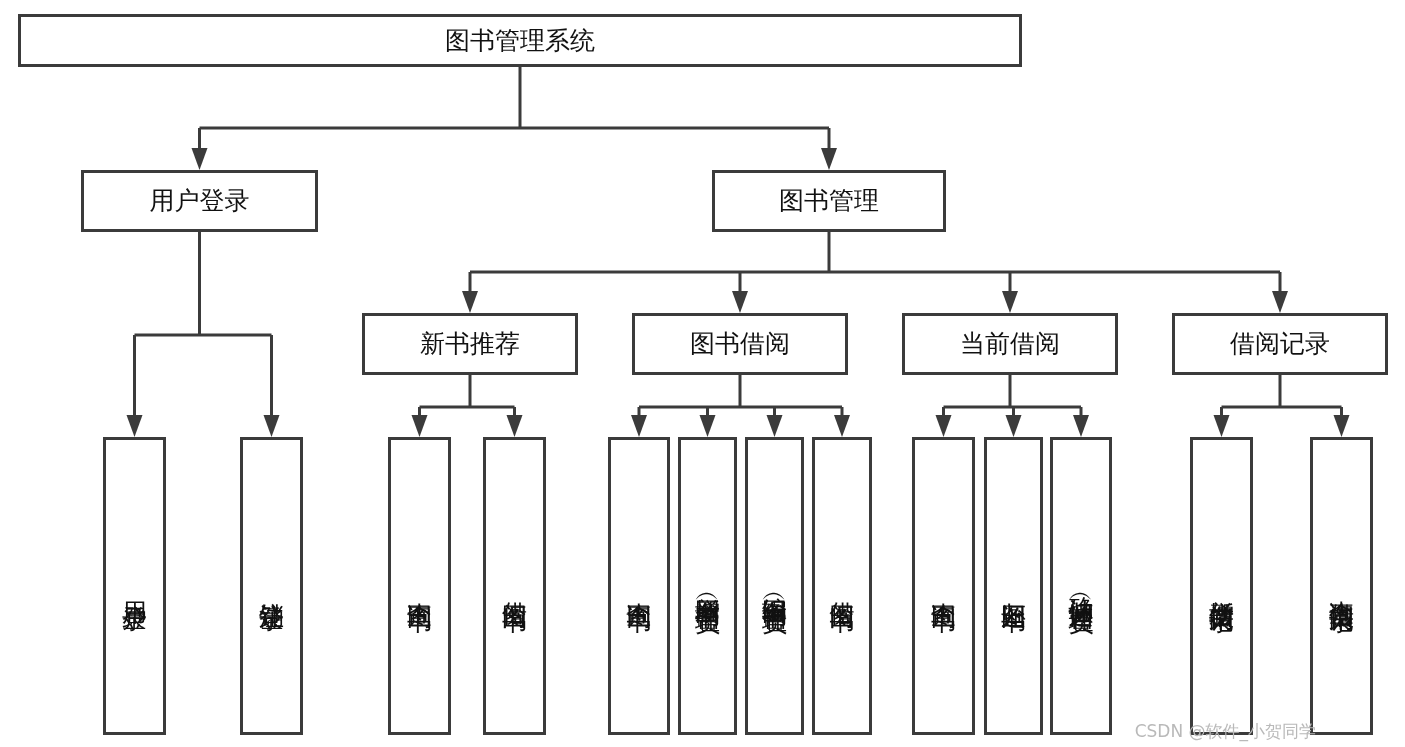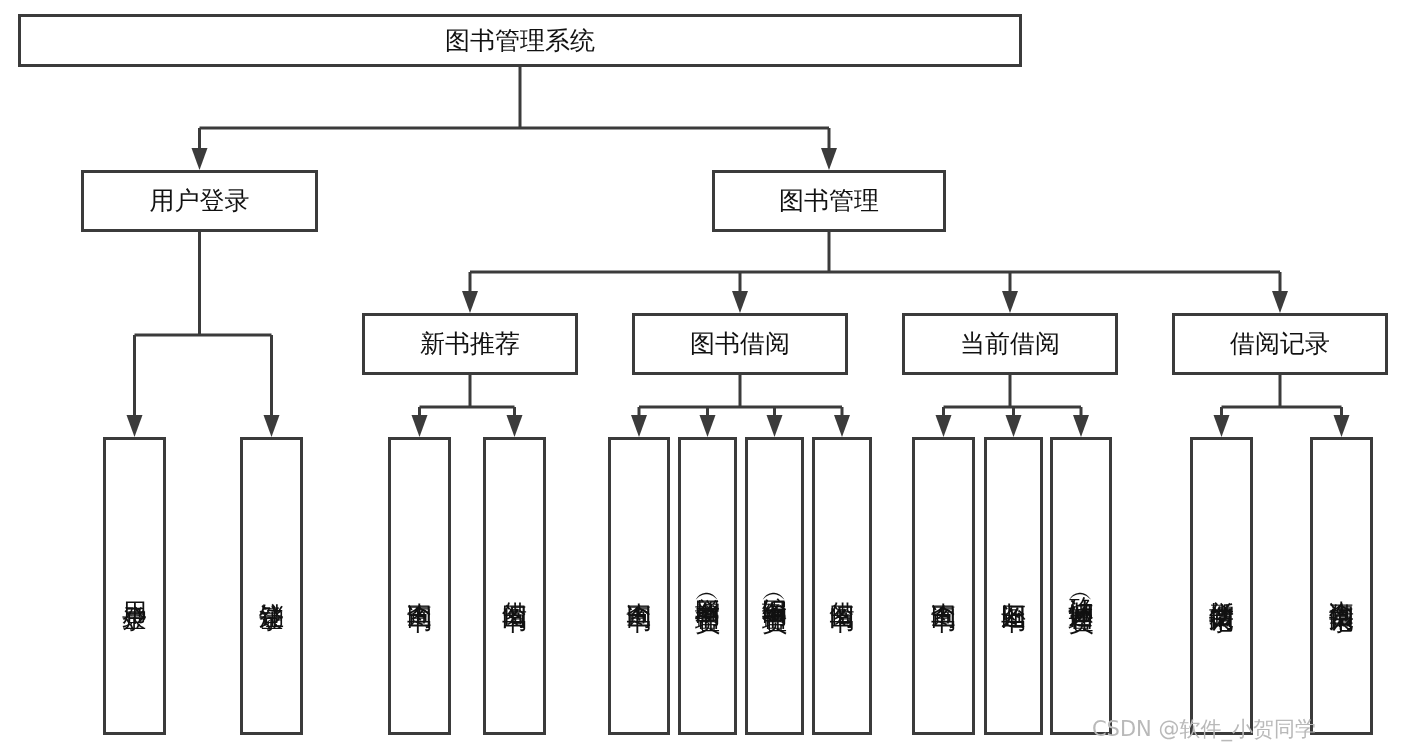--- a/index.html
+++ b/index.html
@@ -34,21 +34,21 @@
     color:#111111;
     line-height:1.08;
     letter-spacing:2px;
     white-space:nowrap;
     text-align:center;
   }
   #watermark{
     position:absolute;
     right:8px;bottom:4px;
     font-family:"DejaVu Sans","Liberation Sans",sans-serif;
-    font-size:21px;
+    font-size:17px;
     color:#b9b9b9;
     white-space:nowrap;
     user-select:none;
   }
 </style>
 </head>
 <body>
 
 <div id="diagram-root">
   <svg id="tree-svg" viewBox="0 0 1405 747">

